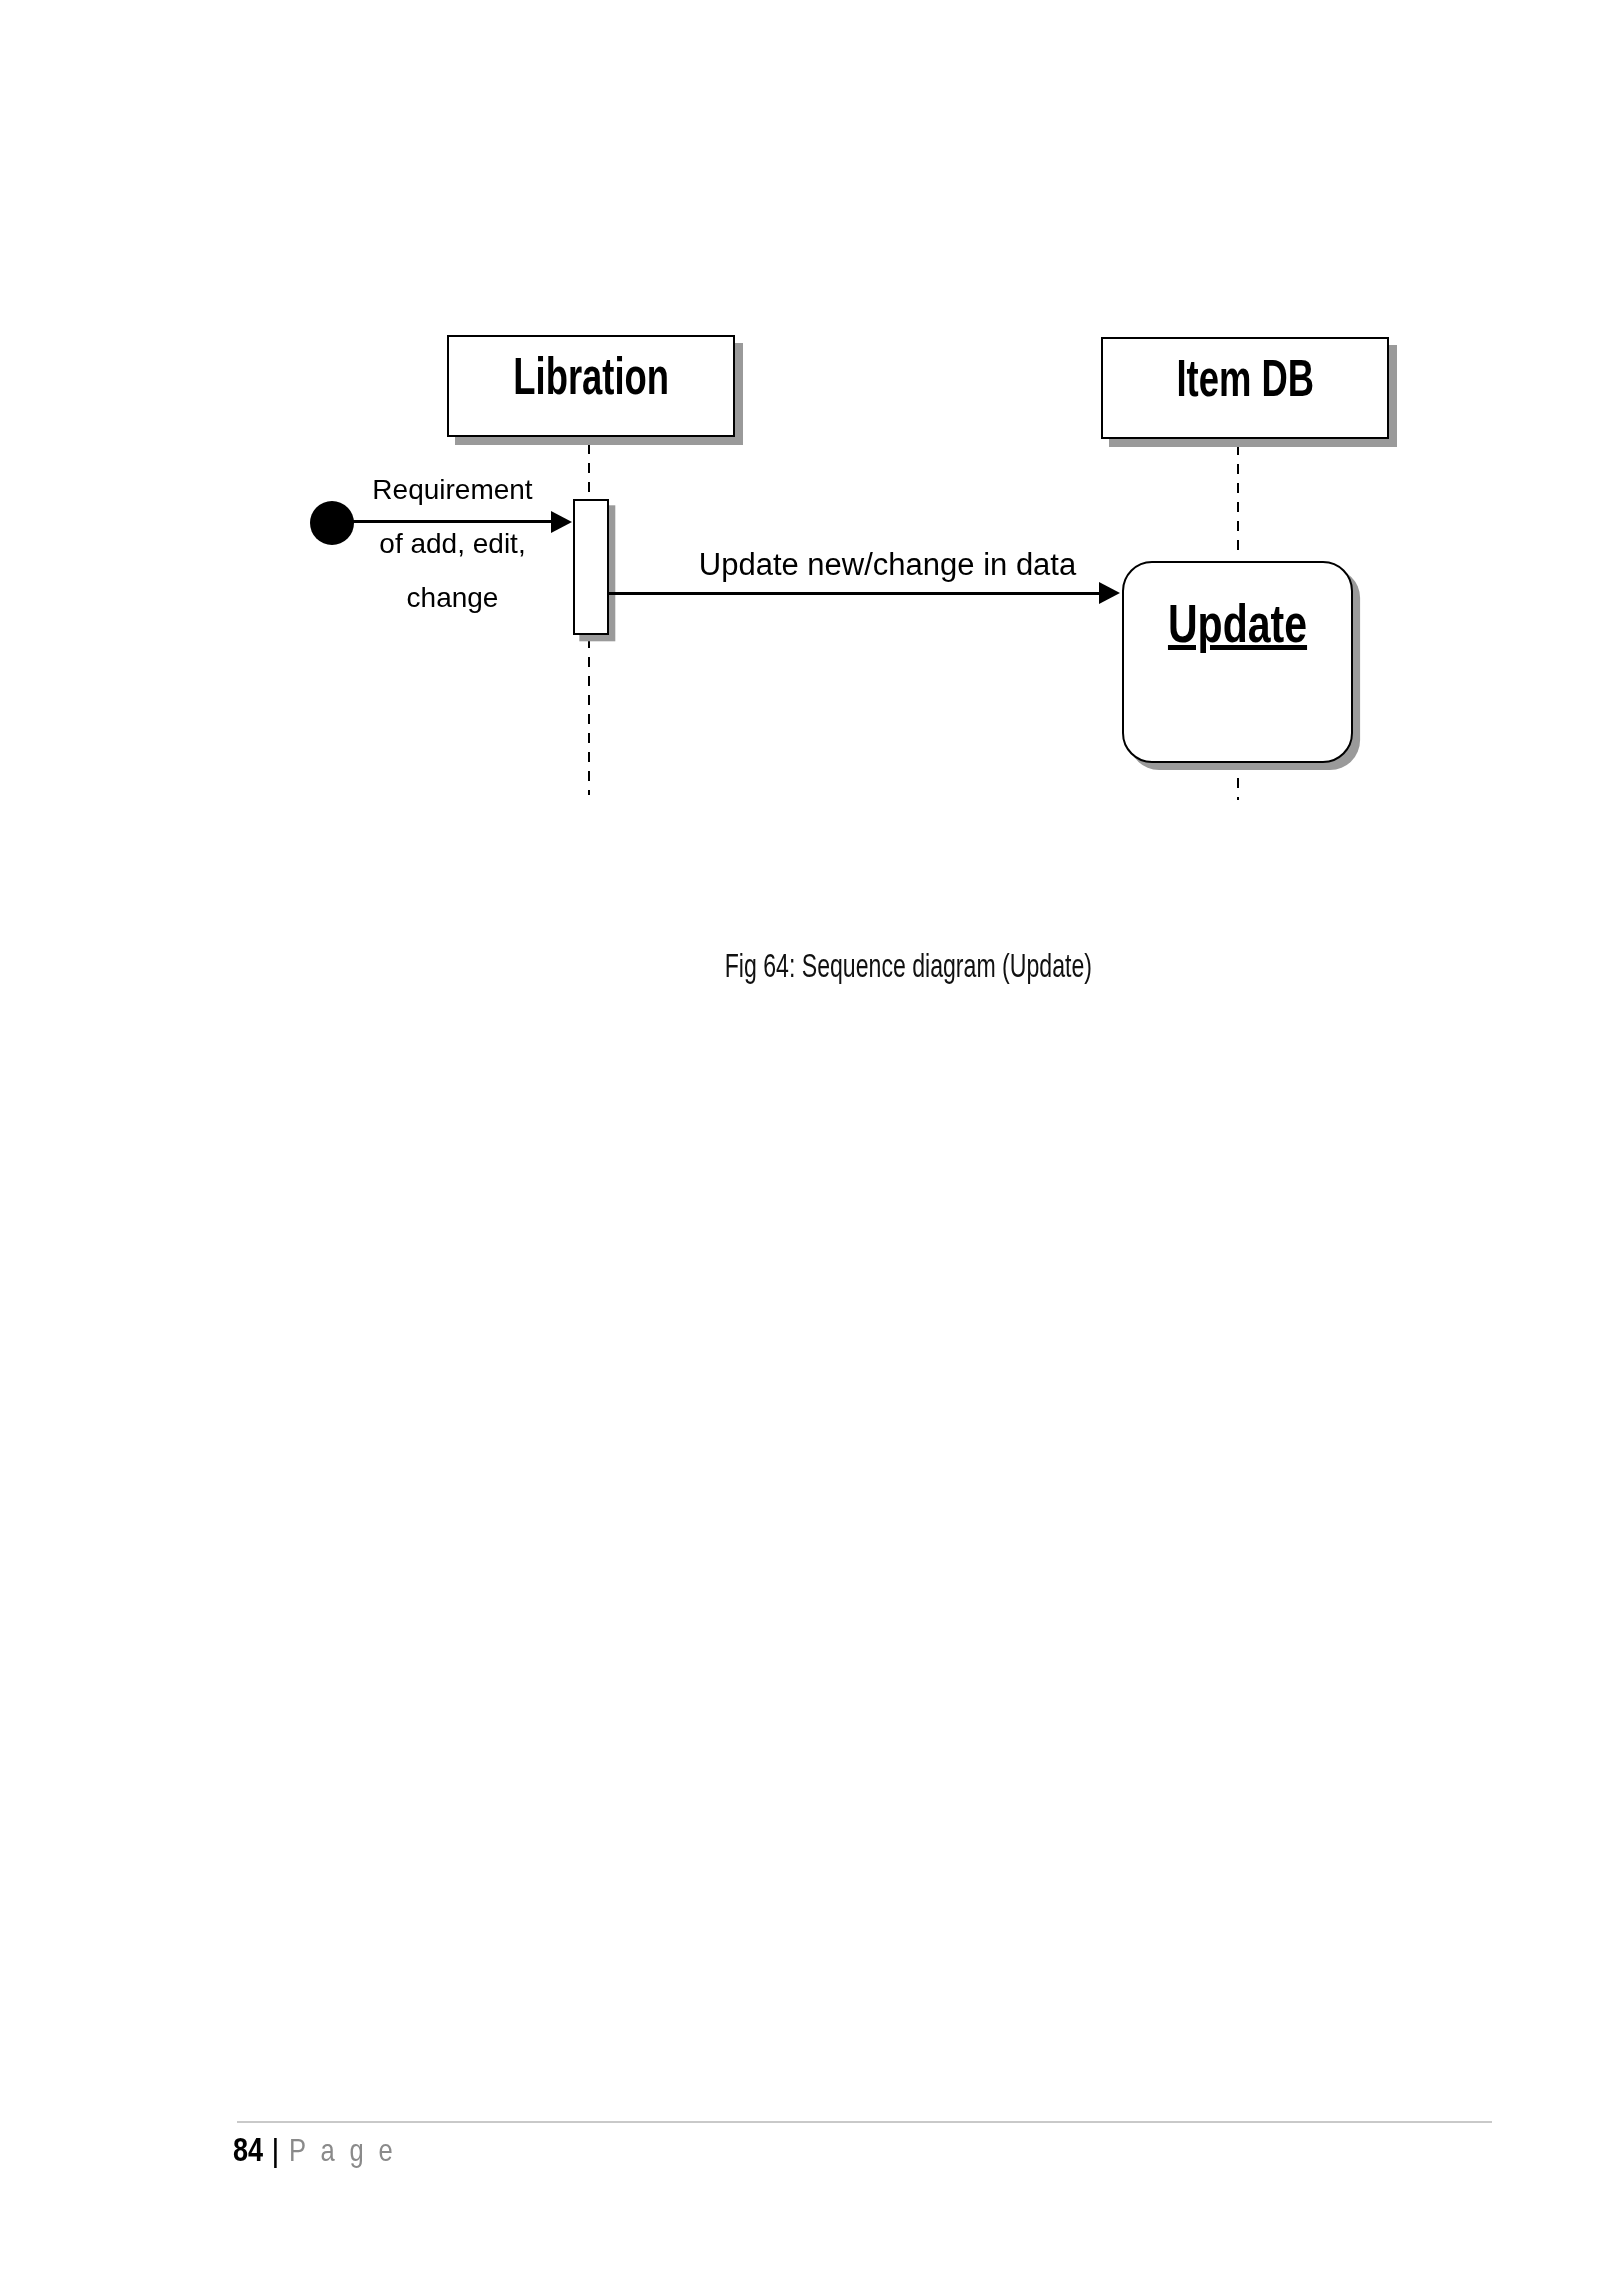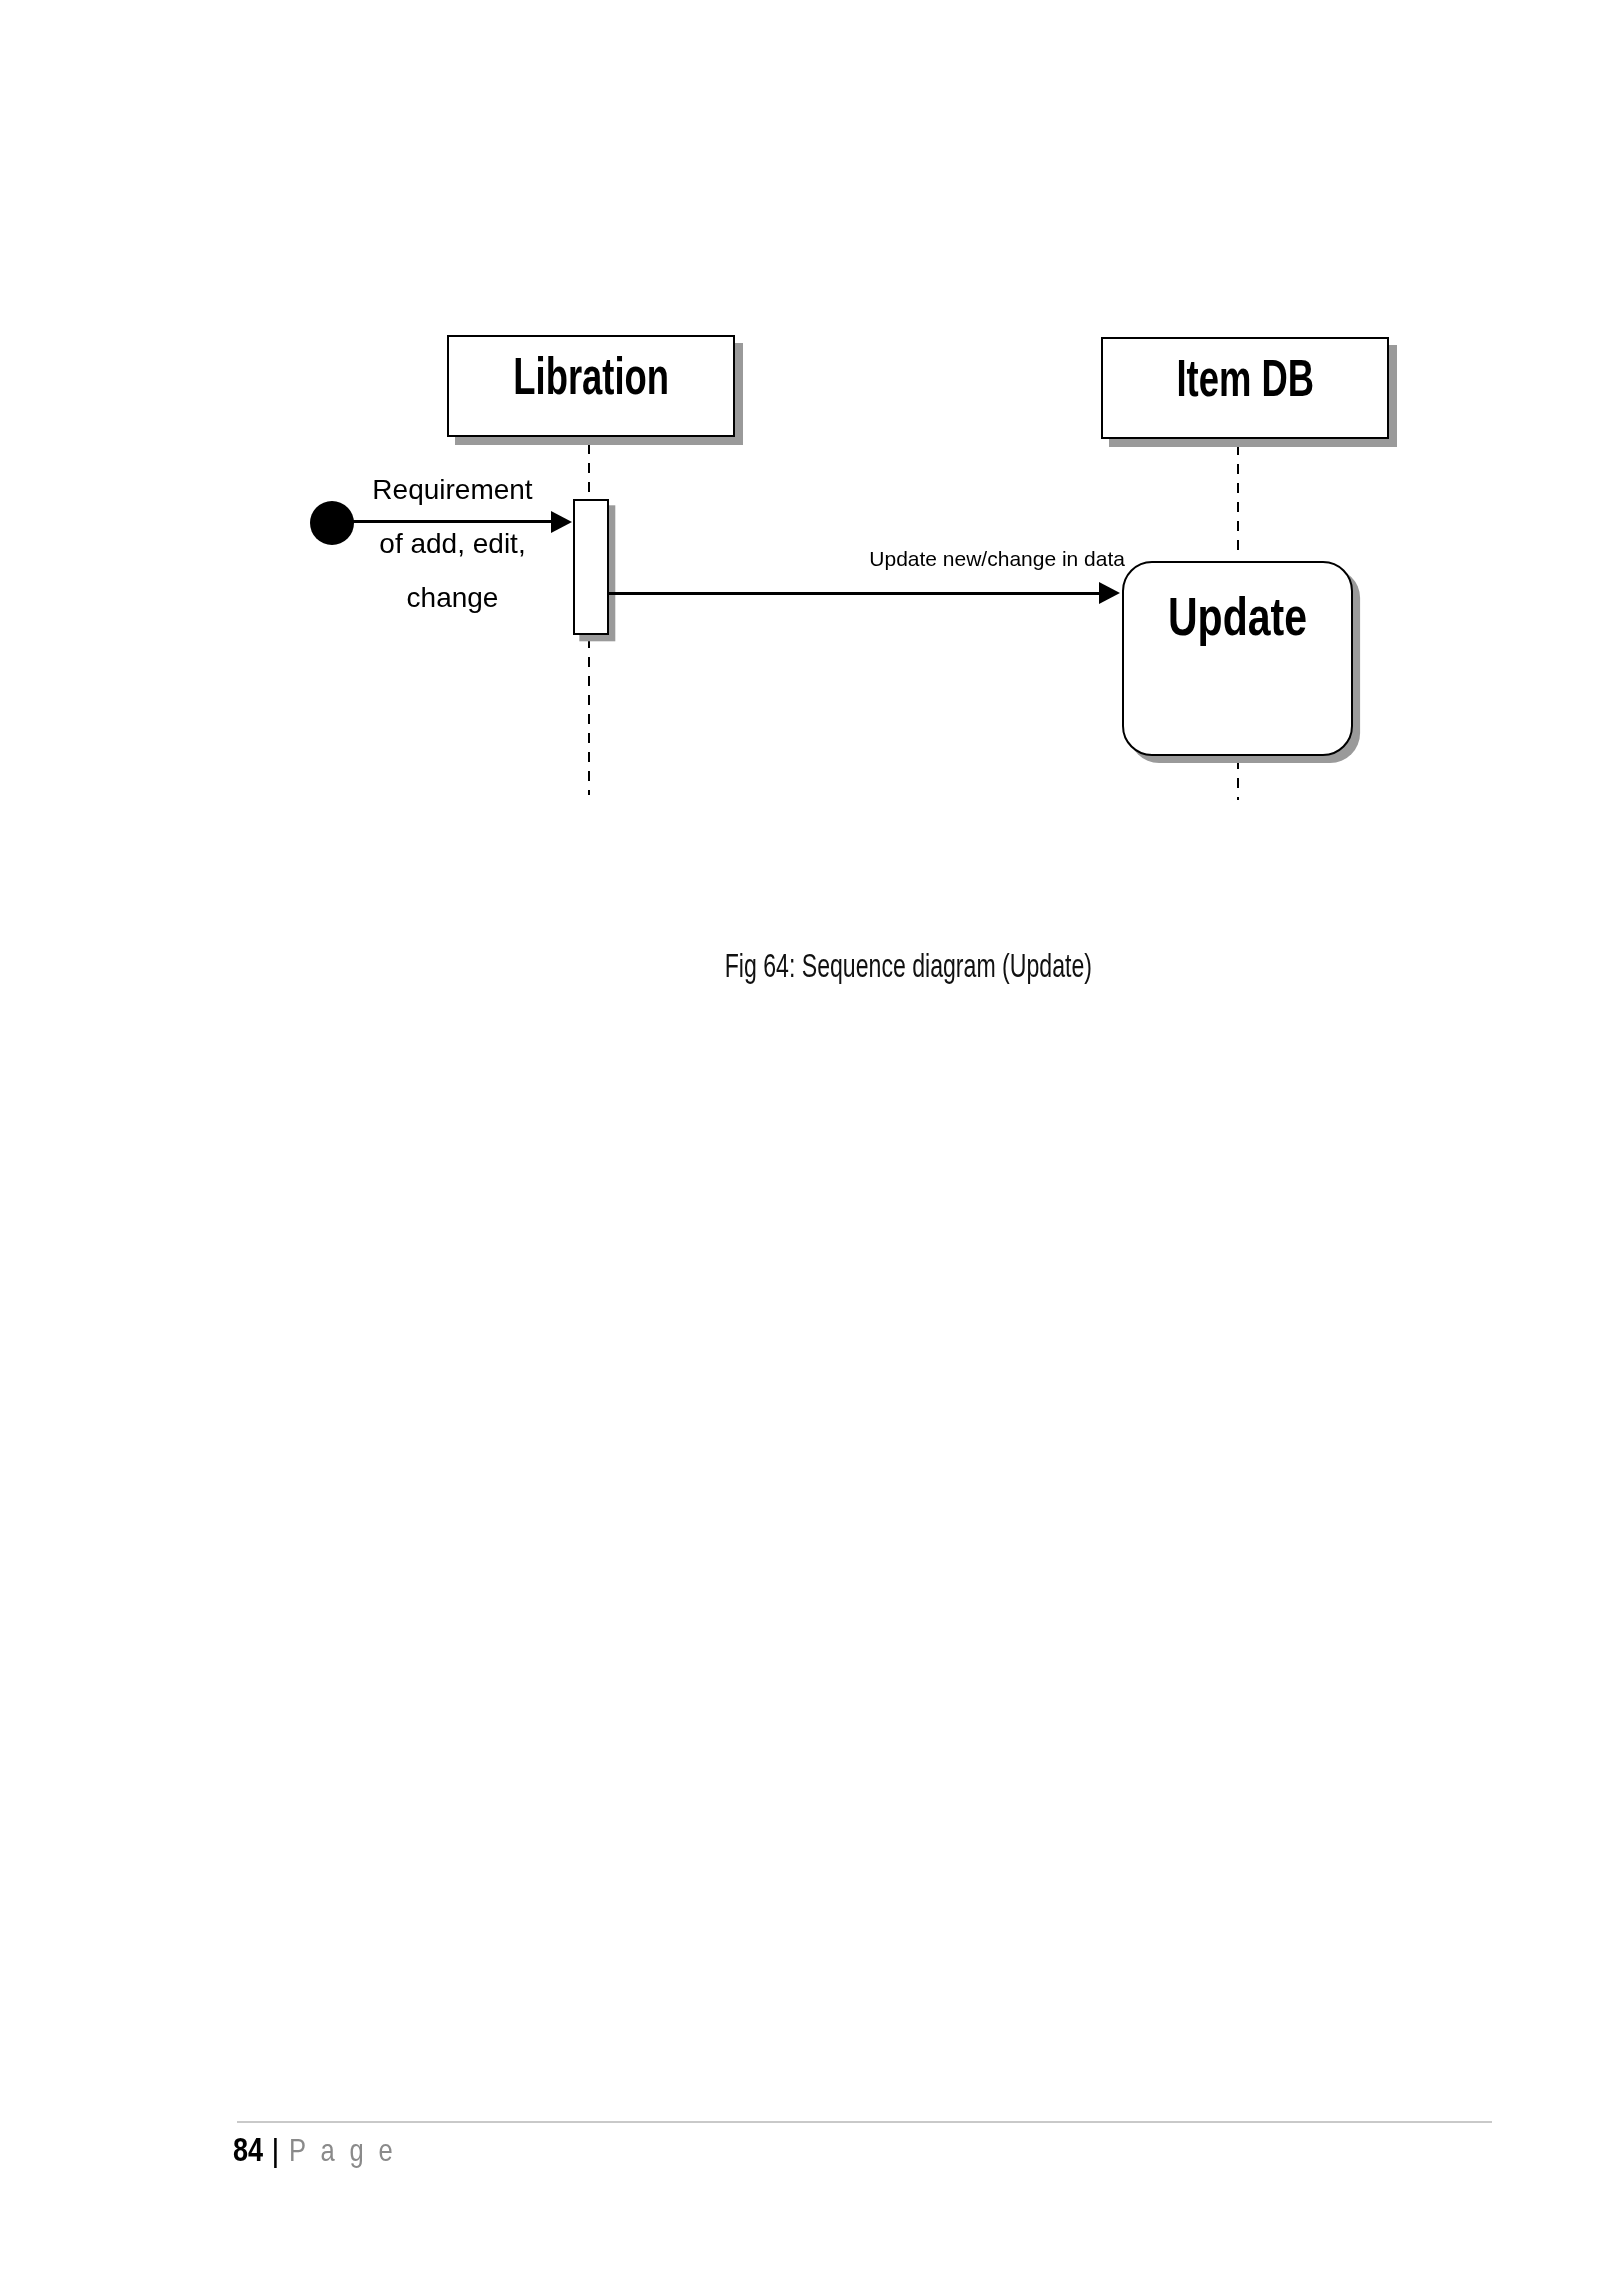--- a/index.html
+++ b/index.html
@@ -106,40 +106,41 @@
     line-height: 54px;
     text-align: center;
     z-index: 2;
     white-space: nowrap;
   }
   .start-label span { display: block; }
   .message-label {
     position: absolute;
     left: 605px; top: 547px;
     width: 475px;
-    font-size: 21px;
-    text-align: right;
+    font-size: 31px;
+    text-align: center;
     white-space: nowrap;
     z-index: 3;
   }
 
   
   .state-node {
     position: absolute;
     left: 1077px; top: 561px;
     width: 227px; height: 191px;
     background: #ffffff;
     border: 2.4px solid #000000;
     border-radius: 30px;
     box-shadow: 7.1px 7.1px 0 0 #9a9a9a;
     display: flex;
     justify-content: center;
     align-items: flex-start;
-    padding-top: 0px;
+    padding-top: 7px;
     z-index: 4;
+    text-decoration: underline;
   }
   .state-node .state-label {
     font-size: 54px;
     font-weight: bold;
     margin-top: 22px;
     transform: scaleX(0.76);
     transform-origin: center;
     white-space: nowrap;
   }
 

